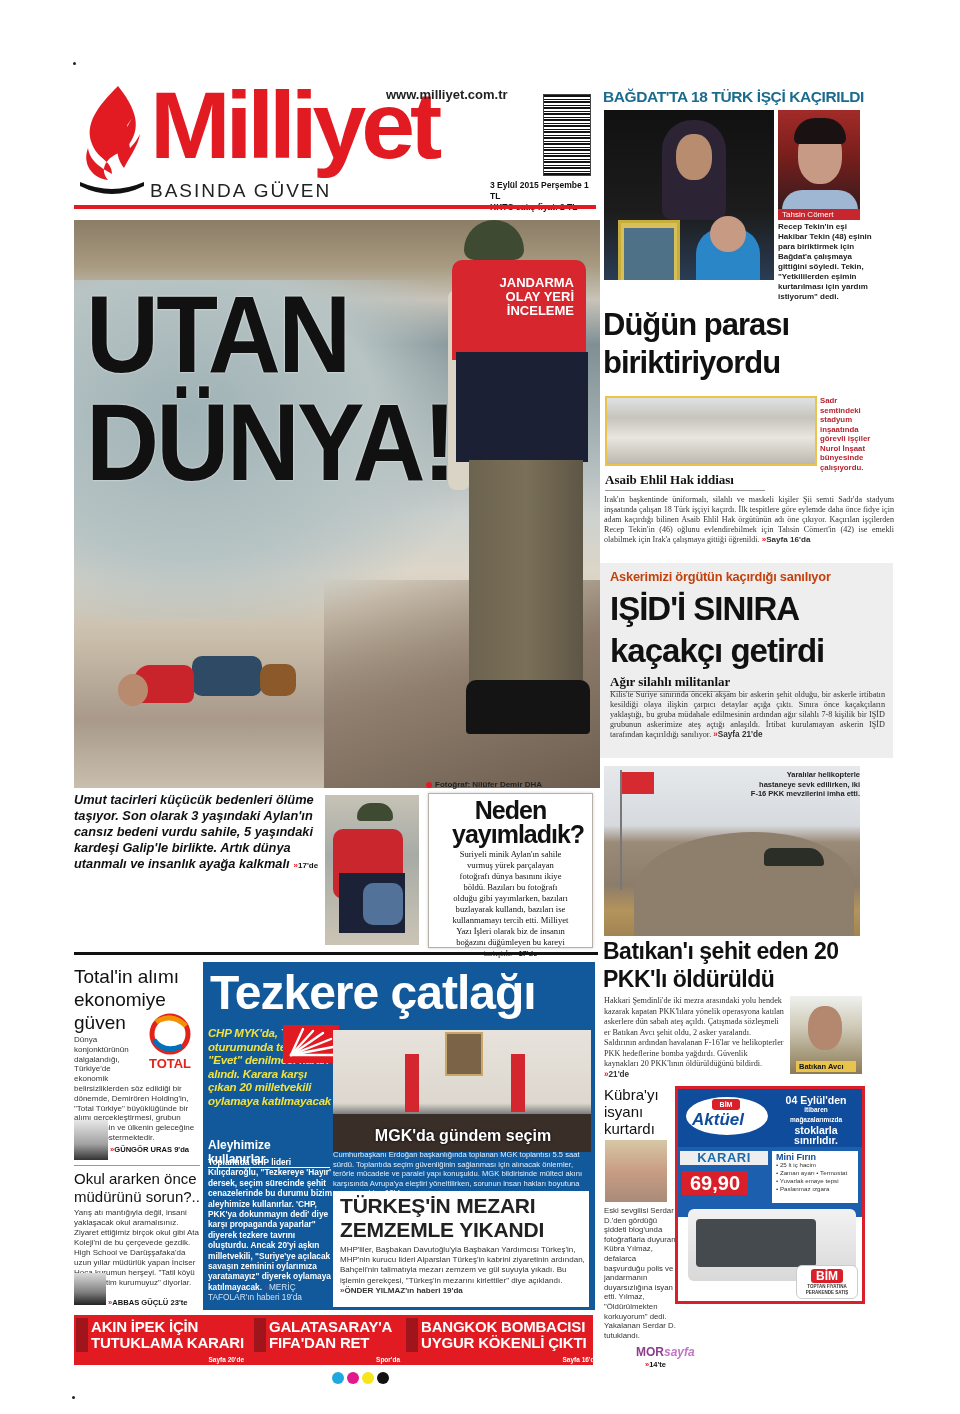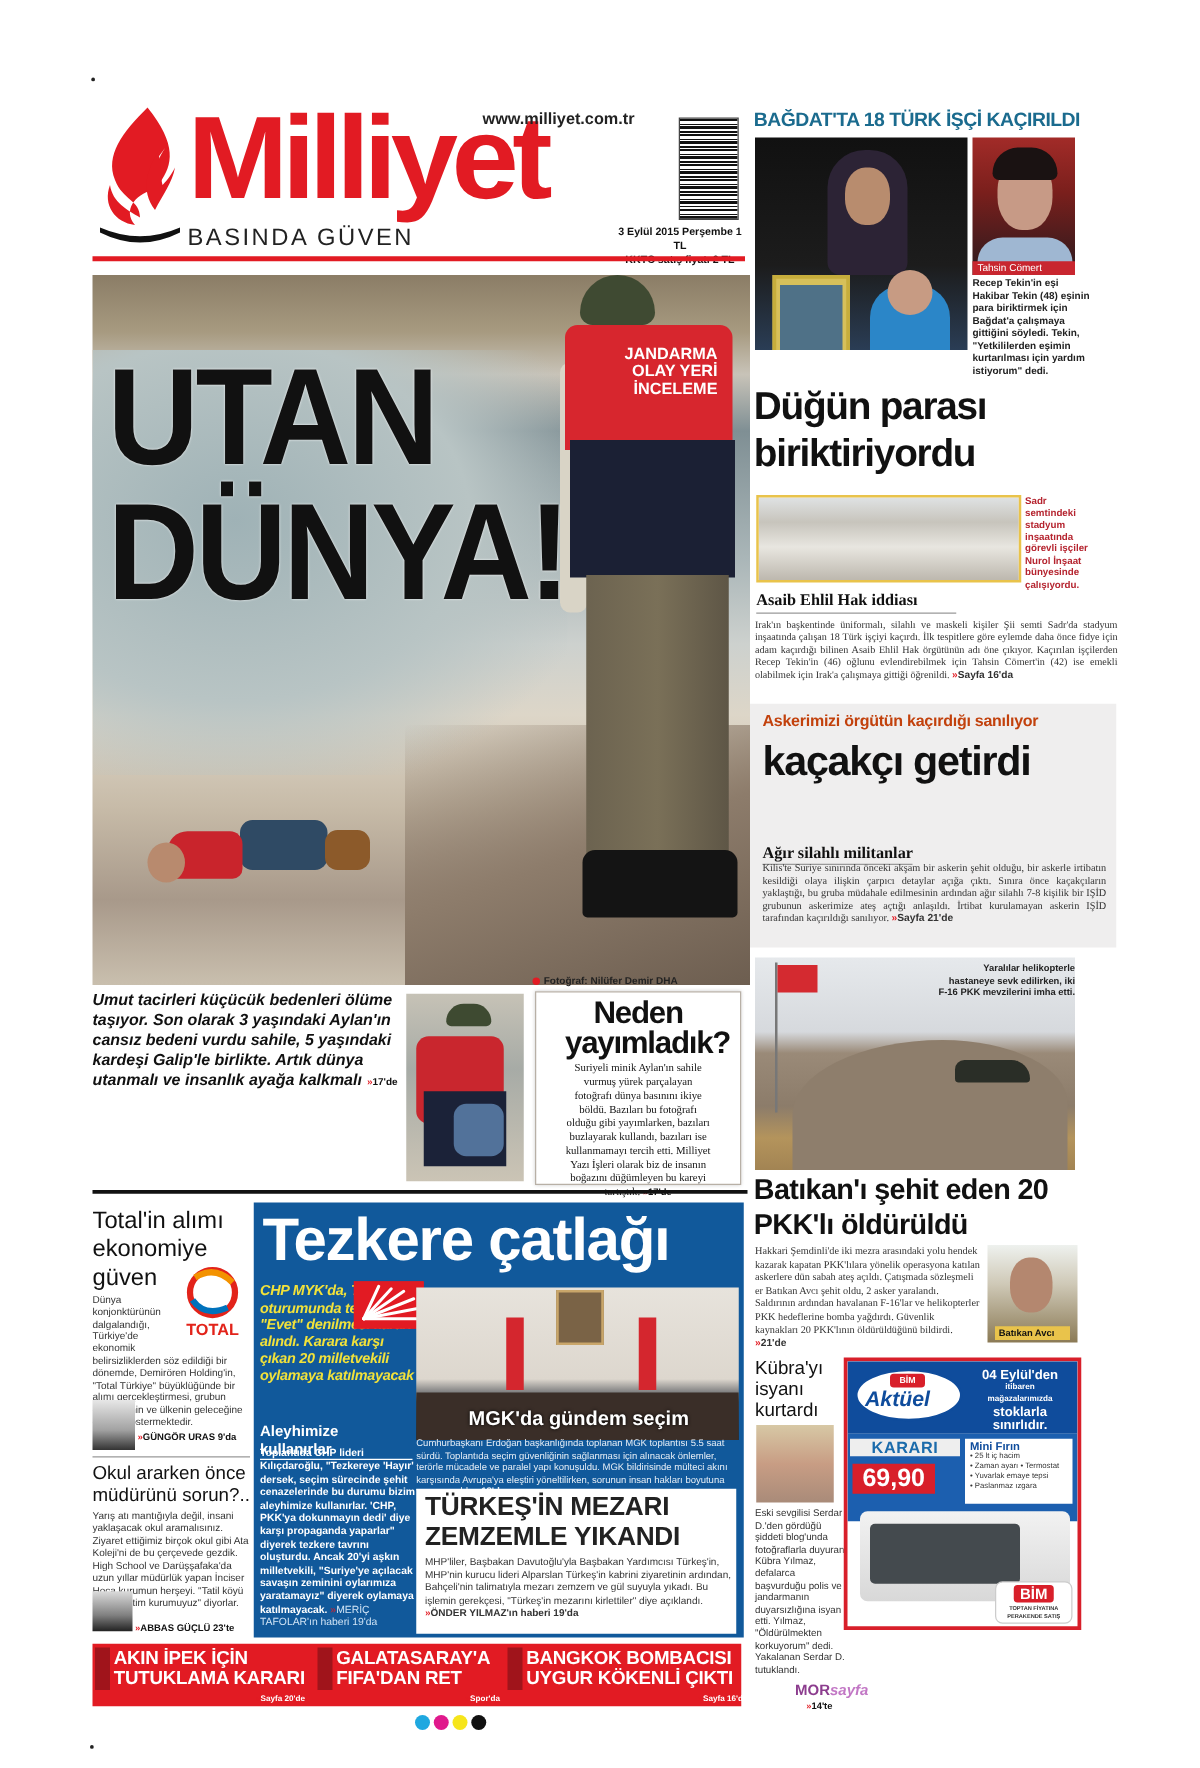--- a/index.html
+++ b/index.html
@@ -8,21 +8,21 @@
 .abs{position:absolute}
 .dot{width:3px;height:3px;border-radius:50%;background:#222}
 .serif{font-family:"Liberation Serif",serif}
 
 
 .logo-flame{left:78px;top:82px;width:68px;height:118px}
 .logo-word{left:150px;top:78px;font-size:94px;font-weight:900;color:#e21b23;letter-spacing:-5px;line-height:96px;transform:scaleX(1.03);transform-origin:left}
 .tagline{left:150px;top:180px;font-size:19px;letter-spacing:2px;color:#222}
 .url{left:386px;top:87px;font-size:13px;font-weight:700;color:#222}
 .barcode{left:543px;top:94px;width:48px;height:82px;border:1px solid #444;background:repeating-linear-gradient(0deg,#111 0 2px,#fff 2px 3px,#111 3px 4px,#fff 4px 6px)}
-.dateline{left:490px;top:180px;width:108px;text-align:center;font-size:8.5px;font-weight:700;line-height:11px}
+.dateline{left:490px;top:180px;width:108px;text-align:left;font-size:8.5px;font-weight:700;line-height:11px}
 .redrule{left:74px;top:205px;width:522px;height:4px;background:#e21b23}
 
 
 .hero{left:74px;top:220px;width:526px;height:568px;overflow:hidden;
 background:linear-gradient(180deg,#8b7d66 0%,#a79a80 8%,#c8c3b8 14%,#7f8f94 22%,#aab6b8 40%,#cdd1ce 52%,#ddd6c8 62%,#c7bba8 75%,#a8998a 88%,#c9bfae 100%)}
 .hero .sea{left:0;top:60px;width:380px;height:340px;background:radial-gradient(ellipse at 30% 40%,#9fb2b6 0%,#b8c4c4 50%,rgba(215,215,205,0) 80%)}
 .hero .sand{left:250px;top:360px;width:276px;height:208px;background:linear-gradient(160deg,rgba(120,105,90,0),#8d7c6b 50%,#6d5e50)}
 .soldier-head{left:390px;top:0;width:60px;height:40px;border-radius:30px 30px 10px 10px;background:#3f4a32}
 .soldier-vest{left:378px;top:40px;width:134px;height:100px;background:#d7262e;border-radius:10px 10px 0 0}
 .vest-text{left:390px;top:56px;width:110px;text-align:right;color:#fff;font-weight:900;font-size:13px;line-height:14px}
@@ -238,20 +238,21 @@
 <div class="abs stadium-cap">Sadr semtindeki stadyum inşaatında görevli işçiler Nurol İnşaat bünyesinde çalışıyordu.</div>
 <div class="abs asaib serif">Asaib Ehlil Hak iddiası</div>
 <div class="abs asaib-text serif">
   <span>Irak'ın başkentinde üniformalı, silahlı ve maskeli kişiler Şii semti Sadr'da stadyum inşaatında çalışan 18 Türk işçiyi kaçırdı. İlk tespitlere göre eylemde daha önce fidye için adam kaçırdığı bilinen Asaib Ehlil Hak örgütünün adı öne çıkıyor. Kaçırılan işçilerden Recep Tekin'in (46) oğlunu evlendirebilmek için Tahsin Cömert'in (42) ise emekli olabilmek için Irak'a çalışmaya gittiği öğrenildi.</span>
   <span class="ref">Sayfa 16'da</span>
 </div>
 
 <div class="abs isid-box"></div>
 <div class="abs isid-kicker">Askerimizi örgütün kaçırdığı sanılıyor</div>
 <div class="abs isid-head">
+  <div>IŞİD'İ SINIRA</div>
   <div>kaçakçı getirdi</div>
 </div>
 <div class="abs agir serif">Ağır silahlı militanlar</div>
 <div class="abs isid-text serif">
   <span>Kilis'te Suriye sınırında önceki akşam bir askerin şehit olduğu, bir askerle irtibatın kesildiği olaya ilişkin çarpıcı detaylar açığa çıktı. Sınıra önce kaçakçıların yaklaştığı, bu gruba müdahale edilmesinin ardından ağır silahlı 7-8 kişilik bir IŞİD grubunun askerimize ateş açtığı anlaşıldı. İrtibat kurulamayan askerin IŞİD tarafından kaçırıldığı sanılıyor.</span>
   <span class="ref">Sayfa 21'de</span>
 </div>
 
 <div class="abs heli-photo">
   <div class="abs mountain"></div>

